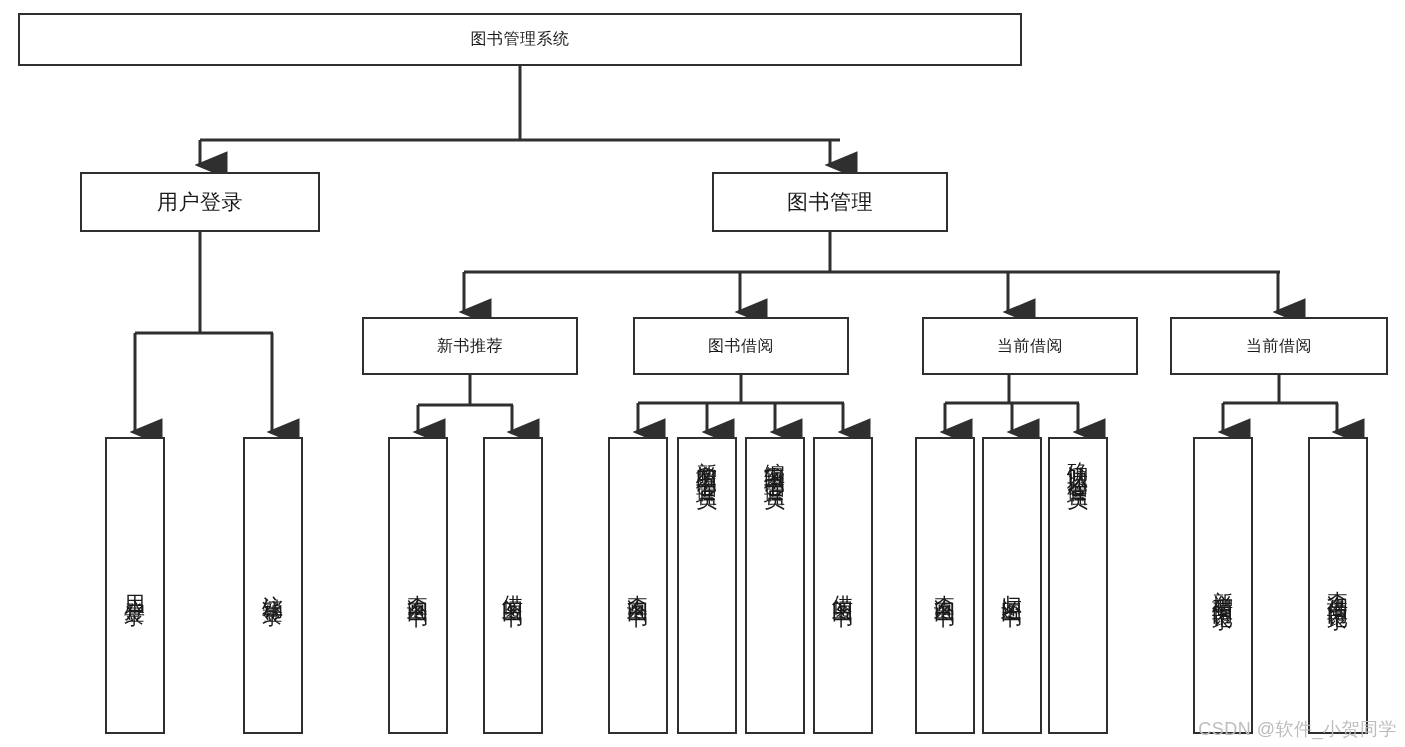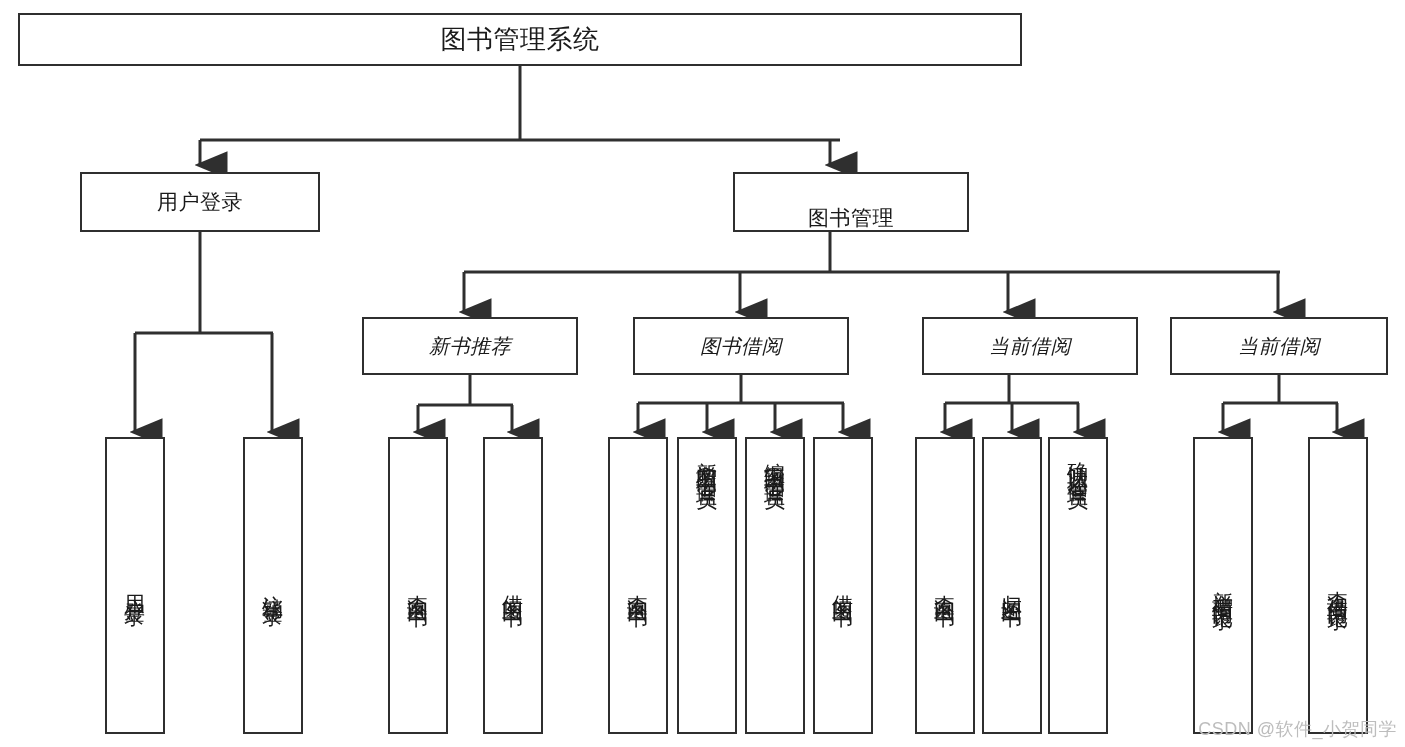--- a/index.html
+++ b/index.html
@@ -22,23 +22,23 @@
     display:flex;
     align-items:center;
     justify-content:center;
   }
   .node .label{
     color:#1a1a1a;
     line-height:1.15;
     white-space:nowrap;
     letter-spacing:0.5px;
   }
-  .node.root .label{font-size:26px;}
+  .node.root .label{font-size:16px;}
   .node.lvl1 .label{font-size:21px;}
-  .node.lvl2 .label{font-size:20px;font-style:italic;}
+  .node.lvl2 .label{font-size:16px;}
 
   
   .node.leaf{
     align-items:flex-start;
     justify-content:center;
     padding-top:6px;
   }
   .node.leaf .label{
     font-size:21px;
     writing-mode:vertical-rl;
@@ -115,21 +115,21 @@
   </svg>
 
   <div class="node root" style="left:18px;top:13px;width:1004px;height:53px;">
     <span class="label">图书管理系统</span>
   </div>
 
   <div class="node lvl1" style="left:80px;top:172px;width:240px;height:60px;">
     <span class="label">用户登录</span>
   </div>
 
-  <div class="node lvl1" style="left:733px;top:172px;width:236px;height:60px;align-items:flex-end;">
+  <div class="node lvl1" style="left:712px;top:172px;width:236px;height:60px;">
     <span class="label">图书管理</span>
   </div>
 
   <div class="node lvl2" style="left:362px;top:317px;width:216px;height:58px;">
     <span class="label">新书推荐</span>
   </div>
 
   <div class="node lvl2" style="left:633px;top:317px;width:216px;height:58px;">
     <span class="label">图书借阅</span>
   </div>

